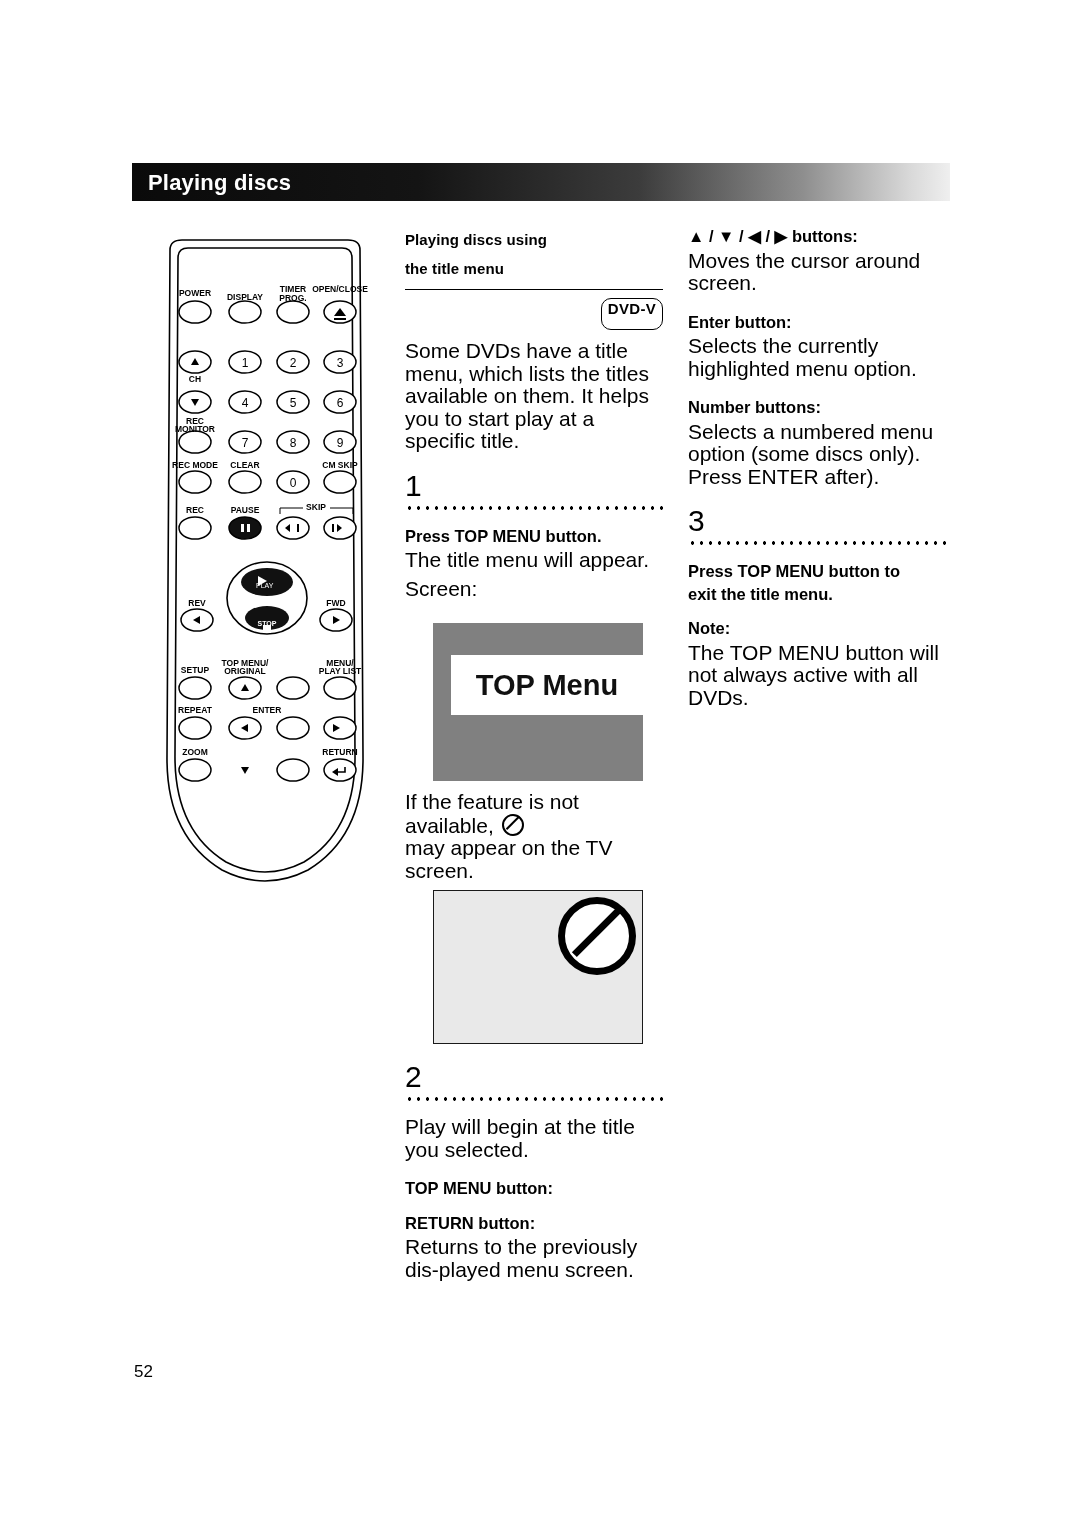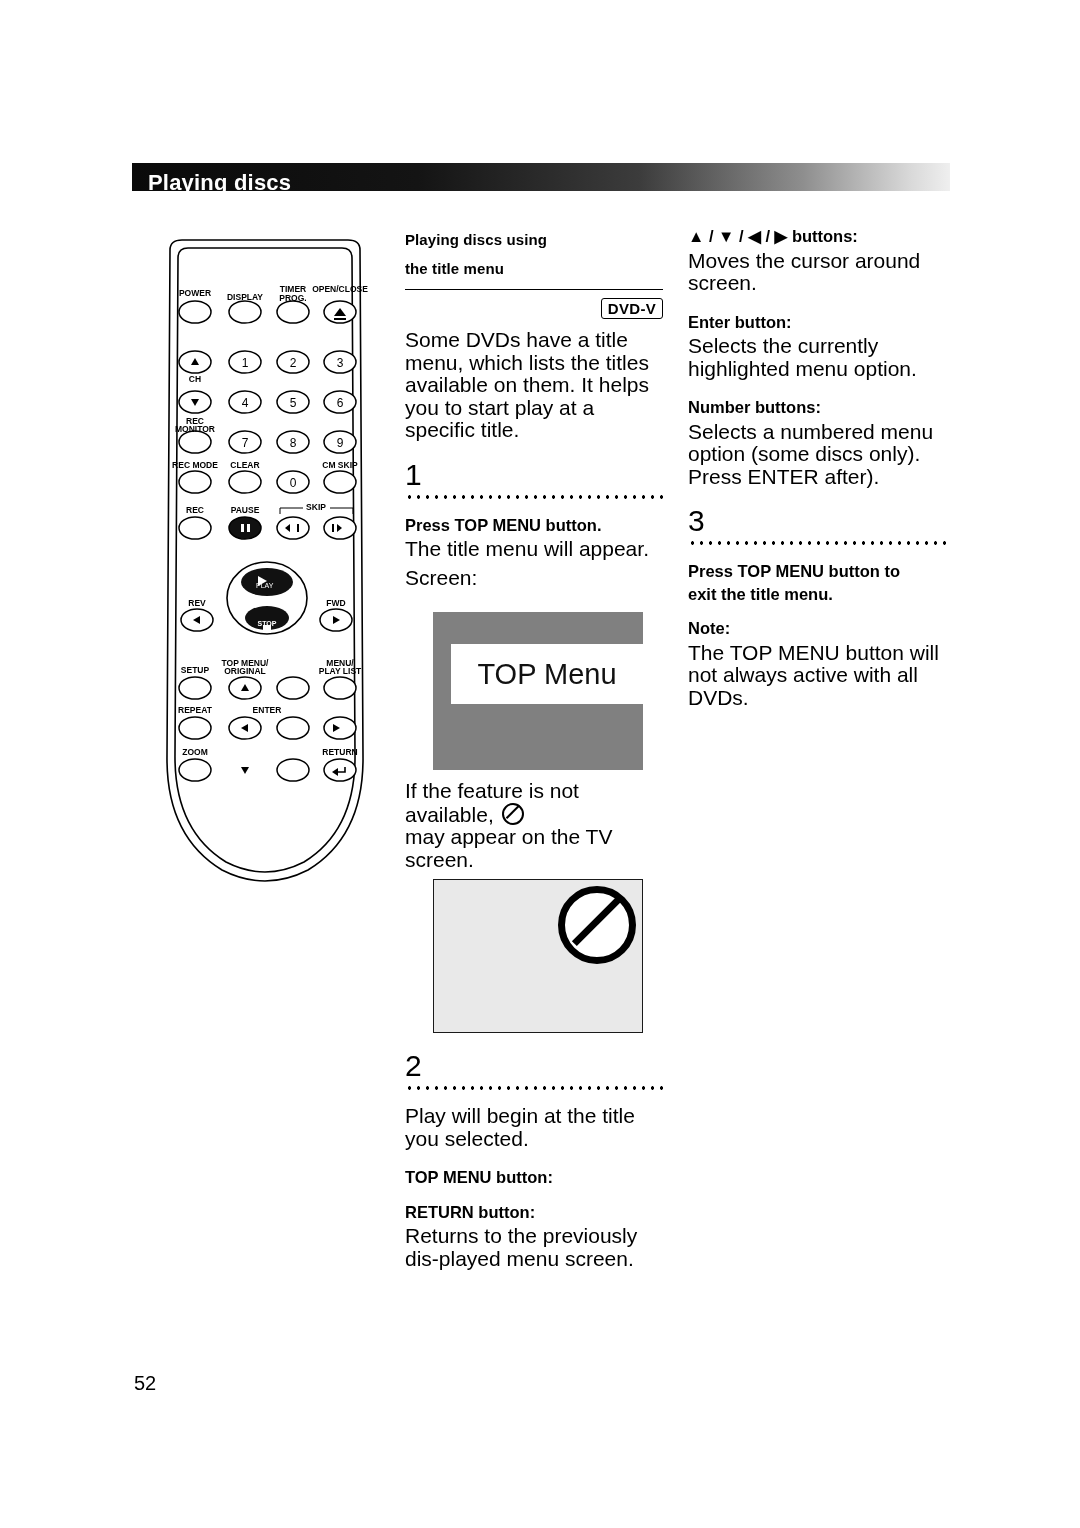--- a/index.html
+++ b/index.html
@@ -15,41 +15,40 @@
     color: #000;
     overflow: hidden;
   }
 
   
   #header-bar {
     position: absolute;
     left: 132px;
     top: 163px;
     width: 818px;
-    height: 28px;
+    height: 38px;
     background: linear-gradient(to right, #0a0a0a 0%, #141414 35%, #3c3c3c 62%, #8e8e8e 82%, #d8d8d8 95%, #efefef 100%);
   }
   #header-title {
     position: absolute;
     left: 16px;
     top: 7px;
     color: #ffffff;
     font-size: 22px;
     font-weight: bold;
     letter-spacing: 0.2px;
   }
 
   
   #page-number {
     position: absolute;
     left: 134px;
     top: 1362px;
-    font-size: 20px;
+    font-size: 17px;
     color: #000;
-    margin-top: 10px;
   }
 
   
   #remote-area {
     position: absolute;
     left: 140px;
     top: 236px;
     width: 250px;
     height: 650px;
   }
@@ -77,24 +76,24 @@
   }
   .rule {
     border-bottom: 1.5px solid #000;
     margin-top: 6px;
     margin-bottom: 8px;
     width: 100%;
   }
   .dvdv-badge {
     display: inline-block;
     border: 1.5px solid #000;
-    border-radius: 3px;
+    border-radius: 10px;
     font-size: 15px;
     font-weight: bold;
-    padding: 1px 6px 1px 6px;
+    padding: 1px 6px 12px 6px;
     letter-spacing: 0.3px;
   }
   .badge-row {
     text-align: right;
     margin-bottom: 10px;
   }
   p.body {
     font-size: 21px;
     line-height: 22.5px;
     margin: 0 0 6px 0;
@@ -120,20 +119,21 @@
   }
   .sub-indent {
     margin-left: 22px;
   }
   .tvbox {
     width: 210px;
     height: 158px;
     background: #808080;
     position: relative;
     margin: 23px 0 10px 28px;
+    font-weight: bold;
   }
   .tvbox-inner {
     position: absolute;
     left: 18px;
     top: 32px;
     width: 192px;
     height: 60px;
     background: #ffffff;
     display: flex;
     align-items: center;

